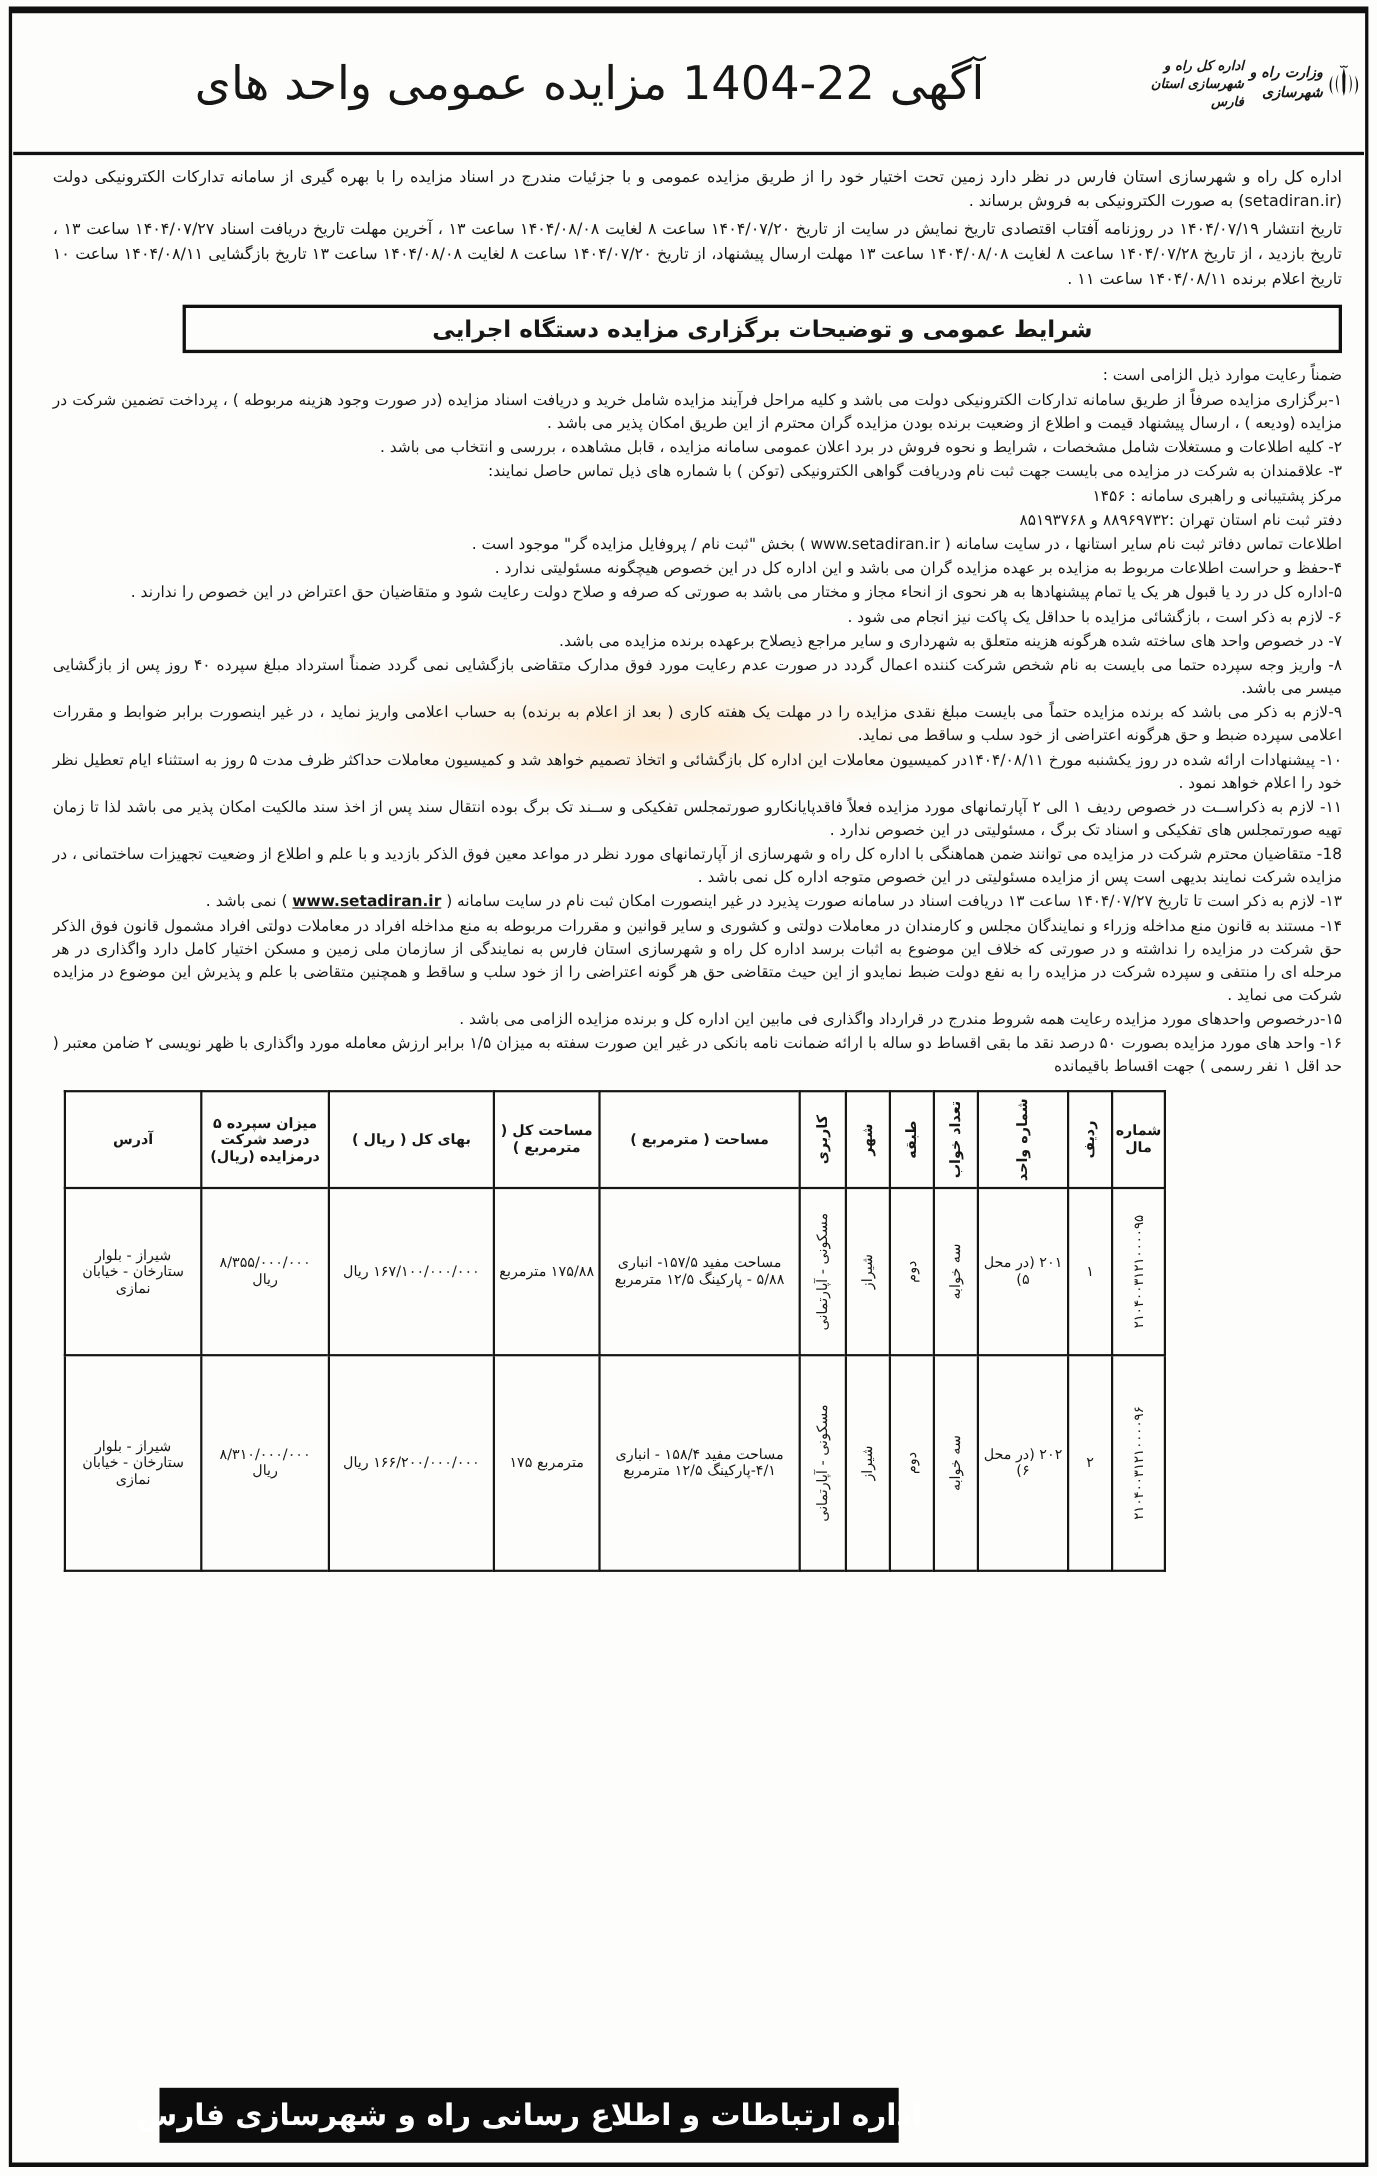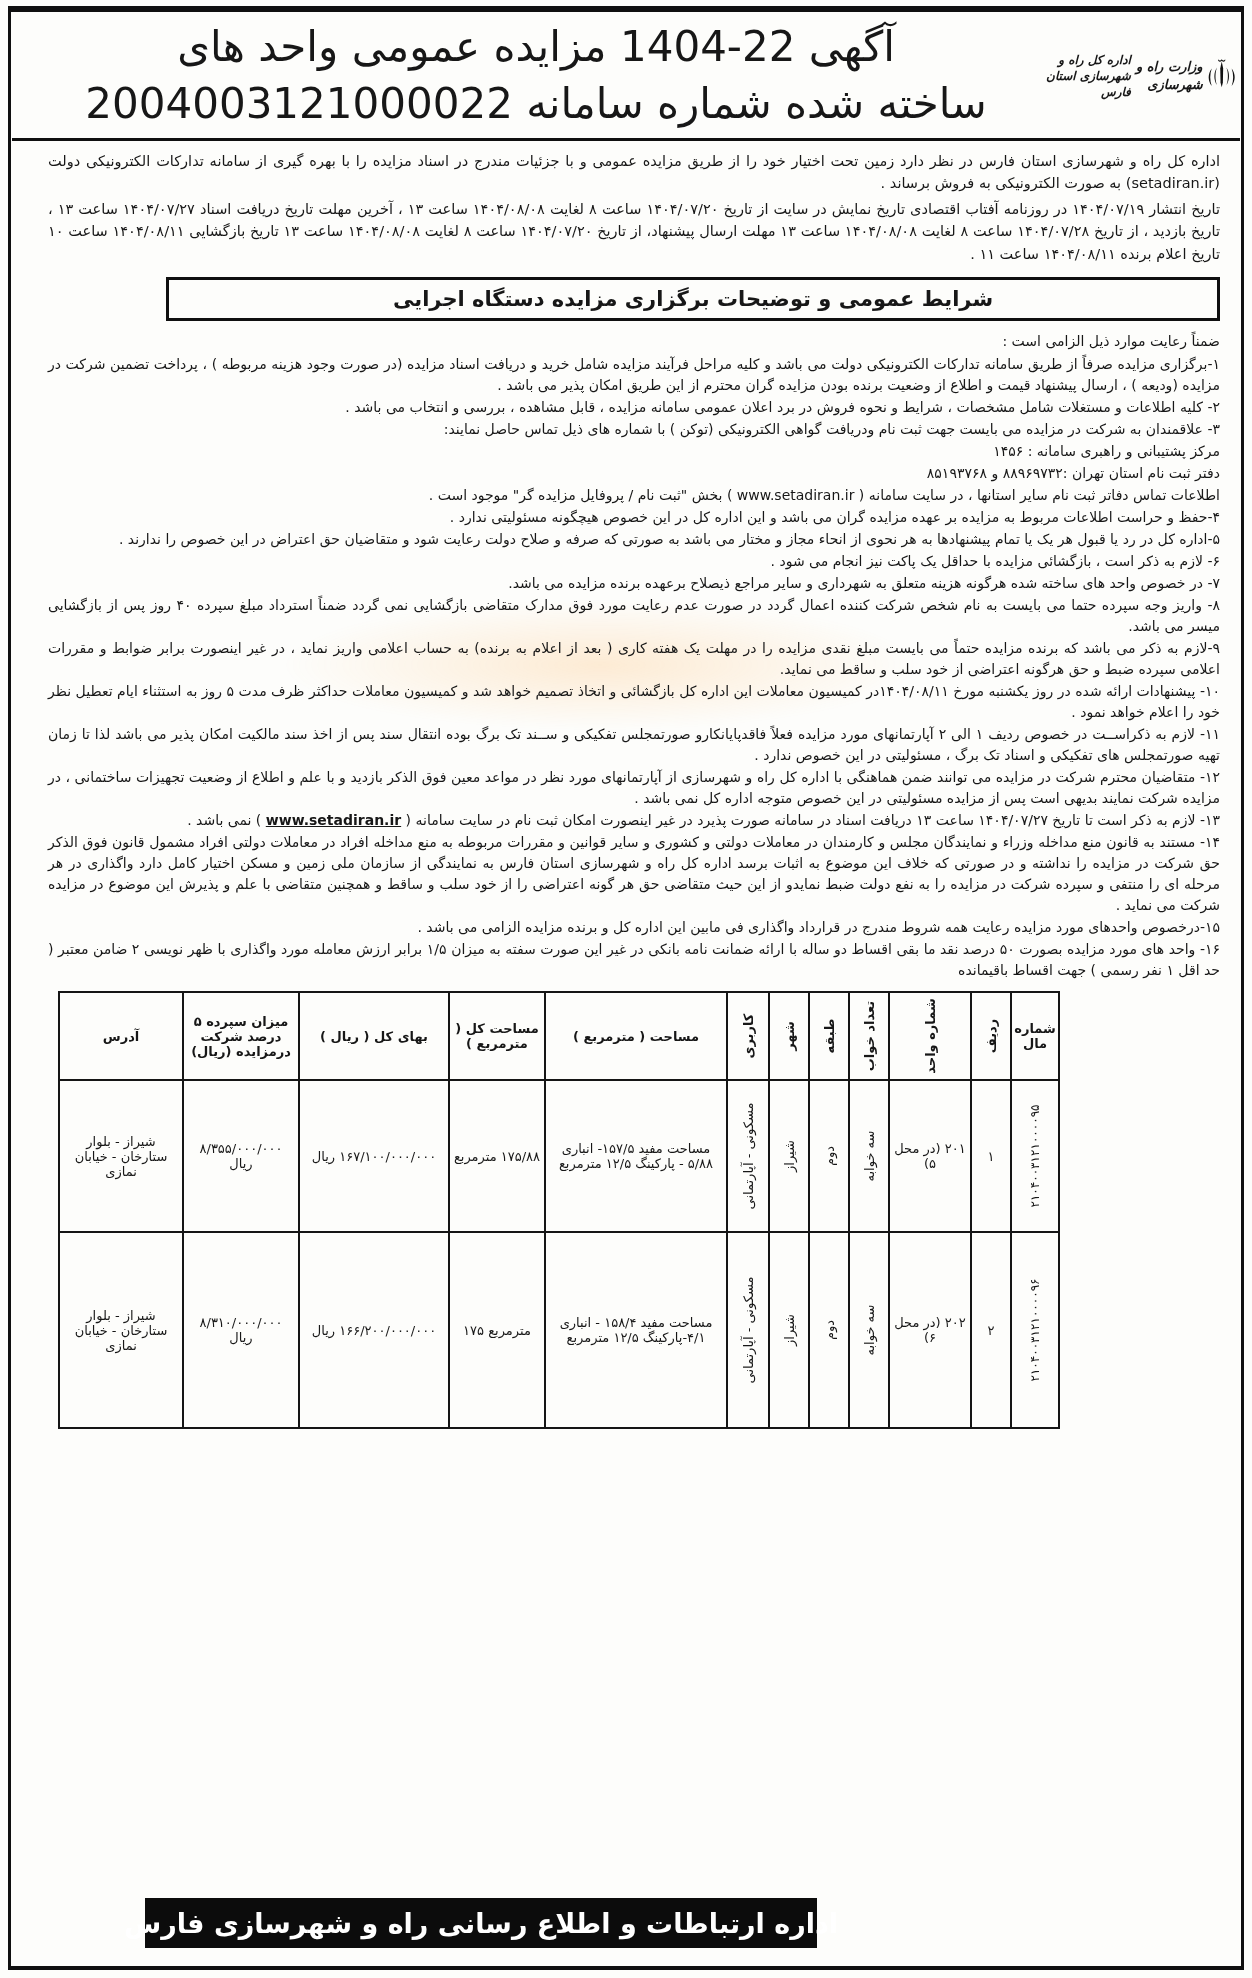--- a/index.html
+++ b/index.html
@@ -48,21 +48,20 @@
           <path d="M15 18 C8 27 8 39 15 48 C11.5 39 11.5 27 15 18 Z"></path>
           <path d="M49 18 C56 27 56 39 49 48 C52.5 39 52.5 27 49 18 Z"></path>
           <path d="M26 2 q3 4 6 0 q3 4 6 0 l0 2.5 q-3 3.5 -6 0 q-3 3.5 -6 0 Z"></path>
         </g>
       </svg>
       <div class="org-line">وزارت راه و شهرسازی</div>
       <div class="org-line small">اداره کل راه و شهرسازی استان فارس</div>
     </div>
     <div class="title-block">
       <div class="title-line">آگهی 22-1404 مزایده عمومی واحد های</div>
-      <div class="title-line">ساخته شده شماره سامانه 2004003121000022</div>
     </div>
   </div>
 
   <div class="wm"></div>
 
   <div class="content">
     <p class="intro">اداره کل راه و شهرسازی استان فارس در نظر دارد زمین تحت اختیار خود را از طریق مزایده عمومی و با جزئیات مندرج در اسناد مزایده را با بهره گیری از سامانه تدارکات الکترونیکی دولت (setadiran.ir) به صورت الکترونیکی به فروش برساند .</p>
     <p class="intro">تاریخ انتشار ۱۴۰۴/۰۷/۱۹ در روزنامه آفتاب اقتصادی  تاریخ نمایش در سایت از تاریخ ۱۴۰۴/۰۷/۲۰ ساعت ۸ لغایت ۱۴۰۴/۰۸/۰۸ ساعت ۱۳ ، آخرین مهلت تاریخ دریافت اسناد ۱۴۰۴/۰۷/۲۷ ساعت ۱۳ ، تاریخ بازدید ، از تاریخ ۱۴۰۴/۰۷/۲۸ ساعت ۸ لغایت ۱۴۰۴/۰۸/۰۸ ساعت ۱۳ مهلت ارسال پیشنهاد، از تاریخ ۱۴۰۴/۰۷/۲۰ ساعت ۸ لغایت ۱۴۰۴/۰۸/۰۸ ساعت ۱۳ تاریخ بازگشایی ۱۴۰۴/۰۸/۱۱ ساعت ۱۰ تاریخ اعلام برنده ۱۴۰۴/۰۸/۱۱ ساعت ۱۱ .</p>
 
     <div class="box">شرایط عمومی و توضیحات برگزاری مزایده دستگاه اجرایی</div>
@@ -75,21 +74,21 @@
     <p class="term">دفتر ثبت نام استان تهران :۸۸۹۶۹۷۳۲ و ۸۵۱۹۳۷۶۸</p>
     <p class="term">اطلاعات تماس دفاتر ثبت نام سایر استانها ، در سایت سامانه ( www.setadiran.ir ) بخش "ثبت نام / پروفایل مزایده گر" موجود است .</p>
     <p class="term">۴-حفظ و حراست اطلاعات مربوط به مزایده بر عهده مزایده گران می باشد و این اداره کل در این خصوص هیچگونه مسئولیتی ندارد .</p>
     <p class="term">۵-اداره کل در رد یا قبول هر یک یا تمام پیشنهادها به هر نحوی از انحاء مجاز و مختار می باشد به صورتی که صرفه و صلاح دولت رعایت شود و متقاضیان حق اعتراض در این خصوص را ندارند .</p>
     <p class="term">۶- لازم به ذکر است ، بازگشائی مزایده با حداقل یک پاکت نیز انجام می شود .</p>
     <p class="term">۷- در خصوص واحد های ساخته شده هرگونه هزینه متعلق به شهرداری و سایر مراجع ذیصلاح برعهده برنده مزایده می باشد.</p>
     <p class="term">۸- واریز وجه سپرده حتما می بایست به نام شخص شرکت کننده اعمال گردد در صورت عدم رعایت مورد فوق مدارک متقاضی بازگشایی نمی گردد ضمناً استرداد مبلغ سپرده ۴۰ روز پس از بازگشایی میسر می باشد.</p>
     <p class="term">۹-لازم به ذکر می باشد که برنده مزایده حتماً می بایست مبلغ نقدی مزایده را در مهلت یک هفته کاری ( بعد از اعلام به برنده) به حساب اعلامی واریز نماید ، در غیر اینصورت برابر ضوابط و مقررات اعلامی سپرده ضبط و حق هرگونه اعتراضی از خود سلب و ساقط می نماید.</p>
     <p class="term">۱۰- پیشنهادات ارائه شده در روز یکشنبه مورخ ۱۴۰۴/۰۸/۱۱در کمیسیون معاملات این اداره کل بازگشائی و اتخاذ تصمیم خواهد شد و کمیسیون معاملات حداکثر ظرف مدت ۵ روز به استثناء ایام تعطیل نظر خود را اعلام خواهد نمود .</p>
     <p class="term">۱۱- لازم به ذکراســت در خصوص ردیف ۱ الی ۲ آپارتمانهای مورد مزایده فعلاً فاقدپایانکارو صورتمجلس تفکیکی و ســند تک برگ بوده انتقال سند پس از اخذ سند مالکیت امکان پذیر می باشد لذا تا زمان تهیه صورتمجلس های تفکیکی و اسناد تک برگ ، مسئولیتی در این خصوص ندارد .</p>
-    <p class="term">۱۲- متقاضیان محترم شرکت در مزایده می توانند ضمن هماهنگی با اداره کل راه و شهرسازی از آپارتمانهای مورد نظر در مواعد معین فوق الذکر بازدید و با علم و اطلاع از وضعیت تجهیزات ساختمانی ، در مزایده شرکت نمایند بدیهی است پس از مزایده مسئولیتی در این خصوص متوجه اداره کل نمی باشد .</p>
+    <p class="term">18- متقاضیان محترم شرکت در مزایده می توانند ضمن هماهنگی با اداره کل راه و شهرسازی از آپارتمانهای مورد نظر در مواعد معین فوق الذکر بازدید و با علم و اطلاع از وضعیت تجهیزات ساختمانی ، در مزایده شرکت نمایند بدیهی است پس از مزایده مسئولیتی در این خصوص متوجه اداره کل نمی باشد .</p>
     <p class="term"><span>۱۳- لازم به ذکر است تا تاریخ ۱۴۰۴/۰۷/۲۷ ساعت ۱۳ دریافت اسناد در سامانه صورت پذیرد در غیر اینصورت امکان ثبت نام در سایت سامانه ( </span><span class="b">www.setadiran.ir</span><span> ) نمی باشد .</span></p>
     <p class="term">۱۴- مستند به قانون منع مداخله وزراء و نمایندگان مجلس و کارمندان در معاملات دولتی و کشوری و سایر قوانین و مقررات مربوطه به منع مداخله افراد در معاملات دولتی افراد مشمول قانون فوق الذکر حق شرکت در مزایده را نداشته و در صورتی که خلاف این موضوع به اثبات برسد اداره کل راه و شهرسازی استان فارس به نمایندگی از سازمان ملی زمین و مسکن اختیار کامل دارد واگذاری در هر مرحله ای را منتفی و سپرده شرکت در مزایده را به نفع دولت ضبط نمایدو از این حیث متقاضی حق هر گونه اعتراضی را از خود سلب و ساقط و همچنین متقاضی با علم و پذیرش این موضوع در مزایده شرکت می نماید .</p>
     <p class="term">۱۵-درخصوص واحدهای مورد مزایده رعایت همه شروط مندرج در قرارداد واگذاری فی مابین این اداره کل و برنده مزایده الزامی می باشد .</p>
     <p class="term">۱۶- واحد های مورد مزایده بصورت ۵۰ درصد نقد ما بقی اقساط دو ساله با ارائه ضمانت نامه بانکی در غیر این صورت سفته به میزان ۱/۵ برابر ارزش معامله مورد واگذاری با ظهر نویسی ۲ ضامن معتبر ( حد اقل ۱ نفر رسمی )  جهت اقساط باقیمانده</p>
 
     <table class="main">
       <colgroup>
         <col style="width:48px">
           <col style="width:40px">
           <col style="width:82px">

